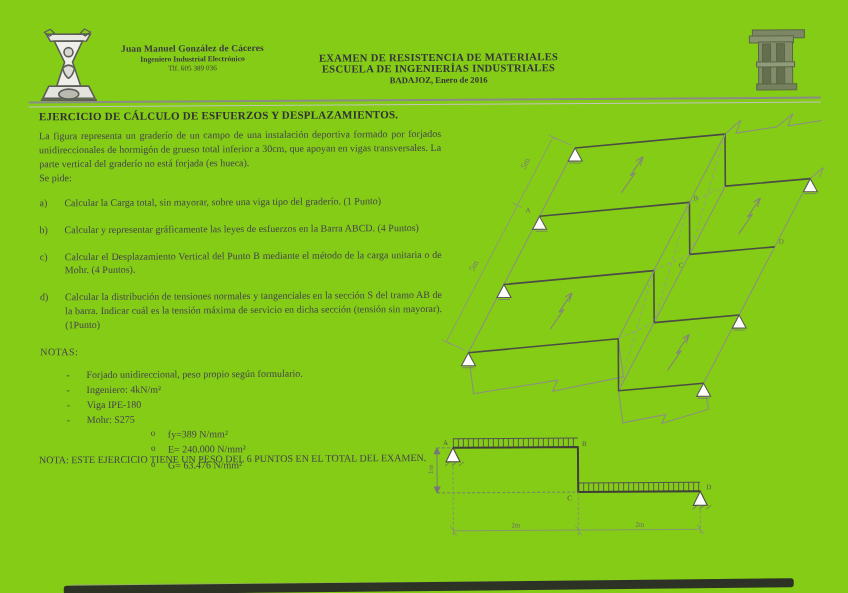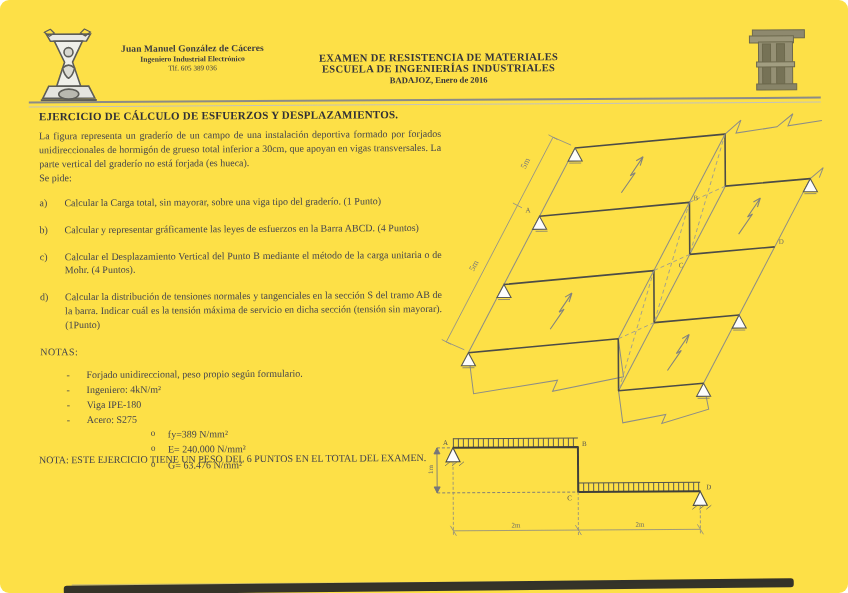--- a/index.html
+++ b/index.html
@@ -1,21 +1,21 @@
 <!DOCTYPE html>
 <html><head>
 <meta charset="utf-8">
 <style>
   html,body{margin:0;padding:0;}
   body{
     width:848px;height:593px;position:relative;overflow:hidden;
     background:#ffffff;
     font-family:"Liberation Serif","DejaVu Serif",serif;
   }
-  .page{position:absolute;inset:0;background:#fde047;border-radius:9px;}
+  .page{position:absolute;inset:0;background:#84cc16;}
   .scan{position:absolute;inset:0;transform:rotate(-0.35deg);transform-origin:50% 50%;}
 
   
   .crest{position:absolute;left:34px;top:26px;width:72px;height:76px;}
   .author{position:absolute;left:104px;top:42px;width:180px;text-align:center;color:#3b3b40;}
   .author .name{font-size:9.5px;font-weight:bold;letter-spacing:.1px;}
   .author .role{font-size:7.6px;font-weight:bold;margin-top:1px;}
   .author .phone{font-size:7.2px;margin-top:1px;}
   .examtitle{position:absolute;left:270px;top:52px;width:340px;text-align:center;color:#34343b;}
   .examtitle .l1,.examtitle .l2{font-size:10.6px;font-weight:bold;letter-spacing:.3px;}
@@ -132,21 +132,21 @@
         <div class="nrow">
           <span class="mk">-</span>
           <span>Ingeniero: 4kN/m²</span>
         </div>
         <div class="nrow">
           <span class="mk">-</span>
           <span>Viga IPE-180</span>
         </div>
         <div class="nrow">
           <span class="mk">-</span>
-          <span>Acero: S275</span>
+          <span>Mohr: S275</span>
         </div>
         <div class="sublist">
           <div class="srow">
             <span class="mk">o</span>
             <span>fy=389 N/mm²</span>
           </div>
           <div class="srow">
             <span class="mk">o</span>
             <span>E= 240.000 N/mm²</span>
           </div>

